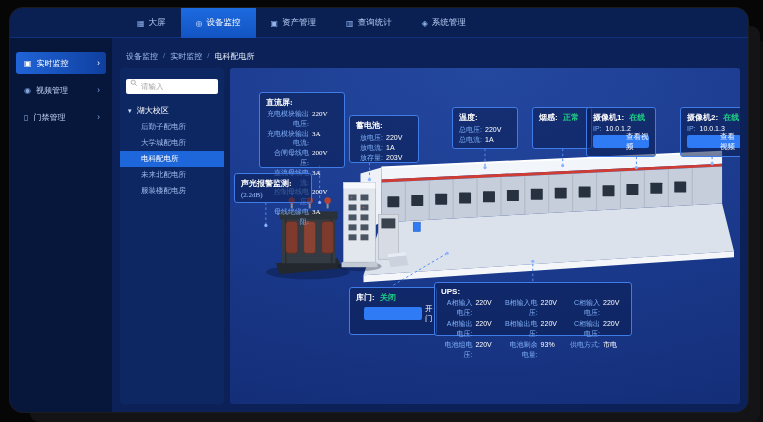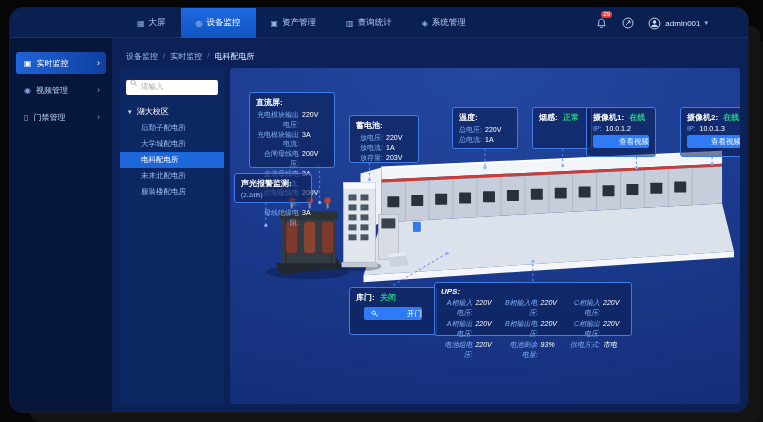--- a/index.html
+++ b/index.html
@@ -42,21 +42,21 @@
   .content { position:absolute; left:102px; top:30px; right:0; bottom:0; background:#0c2158; }
   .breadcrumb { position:absolute; left:14px; top:13px; font-size:8px; color:#9cbdf0;
                 display:flex; gap:5px; }
   .breadcrumb .bc-last { color:#e9f1ff; }
   .bc-sep { color:#5f7fbd; }
 
   .tree-panel { position:absolute; left:8px; top:30px; width:104px; bottom:8px;
                 background:#0d2763; border-radius:3px; }
   .search-wrap { position:relative; margin:7px 6px 0 6px; }
   .search-input { width:100%; height:15px; border:none; border-radius:2px; background:#fff;
-                  font-size:7.5px; padding:0 4px 0 15px; color:#333; outline:none;font-family:Liberation Mono, monospace; }
+                  font-size:7.5px; padding:0 4px 0 15px; color:#333; outline:none; }
   .search-input::placeholder { color:#a6a6a6; }
   .search-ic { position:absolute; left:4px; top:3.5px; width:8px; height:8px; }
   .tree { margin-top:9px; }
   .tree-root { height:16px; line-height:16px; padding-left:8px; font-size:8px; color:#fff;
                cursor:pointer; }
   .tree-root .caret { margin-right:3px; color:#cfe0fa; }
   .tree-item { height:16px; line-height:16px; padding-left:21px; font-size:7.5px;
                color:#9cb9ea; cursor:pointer; white-space:nowrap; }
   .tree-item.selected { background:#1e67da; color:#fff; }
 
@@ -69,33 +69,33 @@
   .panel { position:absolute; background:rgba(9,28,78,.55); border:1px solid #3f7ce8;
            border-radius:3px; padding:4px 6px; z-index:3; }
   .p-title { font-size:8px; font-weight:bold; color:#fff; margin-bottom:2px; }
   .p-title .stat { font-weight:bold; margin-left:3px; }
   .green { color:#1fd285; }
   .rowline { display:flex; font-size:7px; line-height:9.8px; }
   .rowline .lb { flex:1; text-align:right; color:#7fb0f8; }
   .rowline .vl { width:26px; text-align:left; margin-left:3px; color:#fff; }
   .ip-row { font-size:7px; color:#7fb0f8; margin:2px 0 3px; }
   .ip-row .vl2 { color:#fff; margin-left:2px; }
-  .btn { display:flex; align-items:center; justify-content:flex-end; gap:3px; background:#2e7bf5;
-         color:#fff; font-size:7.5px; height:13px; border-radius:2px; cursor:pointer; }
-  .p-dc    { left:19px;  top:24px;  width:86px;  height:76px; }
+  .btn { display:flex; align-items:center; justify-content:flex-start; gap:3px; background:#2e7bf5;
+         color:#fff; font-size:7.5px; height:13px; border-radius:2px; cursor:pointer;padding-left:33px; }
+  .p-dc    { left:29px;  top:24px;  width:86px;  height:76px;font-family:Liberation Serif, serif; }
   .p-batt  { left:119px; top:47px;  width:70px;  height:48px; }
   .p-temp  { left:222px; top:39px;  width:66px;  height:42px; }
   .p-smoke { left:302px; top:39px;  width:60px;  height:42px; }
   .p-cam1  { left:356px; top:39px;  width:70px;  height:50px; }
   .p-cam2  { left:450px; top:39px;  width:68px;  height:50px; }
   .p-sound { left:4px;   top:105px; width:78px;  height:30px;font-family:Liberation Serif, serif; }
   .p-sound .snd-val { font-size:7px; color:#9cc1ff; }
   .p-door  { left:119px; top:219px; width:88px;  height:48px; }
   .p-door .btn { margin:4px 8px 0;gap:28px; }
-  .p-ups   { left:204px; top:214px; width:198px; height:54px;font-style:italic; }
+  .p-ups   { left:204px; top:214px; width:198px; height:54px; }
   .ups-grid { display:grid; grid-template-columns:1fr 1.05fr 1fr; column-gap:6px;
               row-gap:1.5px; }
   .ups-cell { display:flex; font-size:7px; line-height:9.8px; }
   .ups-cell .lb { flex:1; text-align:right; color:#7fb0f8; }
   .ups-cell .vl { width:22px; margin-left:3px; color:#fff; }
 </style>
 </head>
 <body>
 
 <div id="app">
@@ -114,44 +114,20 @@
         <span class="ticon">▣</span>
         <span>资产管理</span>
       </div>
       <div class="tab">
         <span class="ticon">▥</span>
         <span>查询统计</span>
       </div>
       <div class="tab">
         <span class="ticon">◈</span>
         <span>系统管理</span>
-      </div>
-    </div>
-    <div class="topright">
-      <div class="iconbtn">
-        <svg width="11" height="11" viewBox="0 0 12 12">
-          <path d="M6 1.2c-1.9 0-3 1.4-3 3v2.6L2 8.4h8L9 6.8V4.2c0-1.6-1.1-3-3-3z" fill="none" stroke="#cfe0fa" stroke-width="0.9"></path>
-          <path d="M4.8 9.4a1.2 1.2 0 0 0 2.4 0" fill="none" stroke="#cfe0fa" stroke-width="0.9"></path>
-        </svg>
-        <span class="badge">29</span>
-      </div>
-      <div class="iconbtn">
-        <svg width="12" height="12" viewBox="0 0 12 12">
-          <circle cx="6" cy="6" r="5" fill="none" stroke="#cfe0fa" stroke-width="0.9"></circle>
-          <path d="M4 8L8 4M8 4H5.6M8 4v2.4" fill="none" stroke="#cfe0fa" stroke-width="0.9"></path>
-        </svg>
-      </div>
-      <div class="userbox">
-        <svg width="13" height="13" viewBox="0 0 12 12">
-          <circle cx="6" cy="6" r="5" fill="none" stroke="#cfe0fa" stroke-width="0.9"></circle>
-          <circle cx="6" cy="4.6" r="1.6" fill="#cfe0fa"></circle>
-          <path d="M3 9.2c.5-1.5 1.6-2.2 3-2.2s2.5.7 3 2.2" fill="#cfe0fa"></path>
-        </svg>
-        <span class="username">admin001</span>
-        <span class="caret">▾</span>
       </div>
     </div>
   </div>
 
   <div class="sidebar">
     <div class="side-item active">
       <span class="sicon">▣</span>
       <span>实时监控</span>
       <span class="chev">›</span>
     </div>

